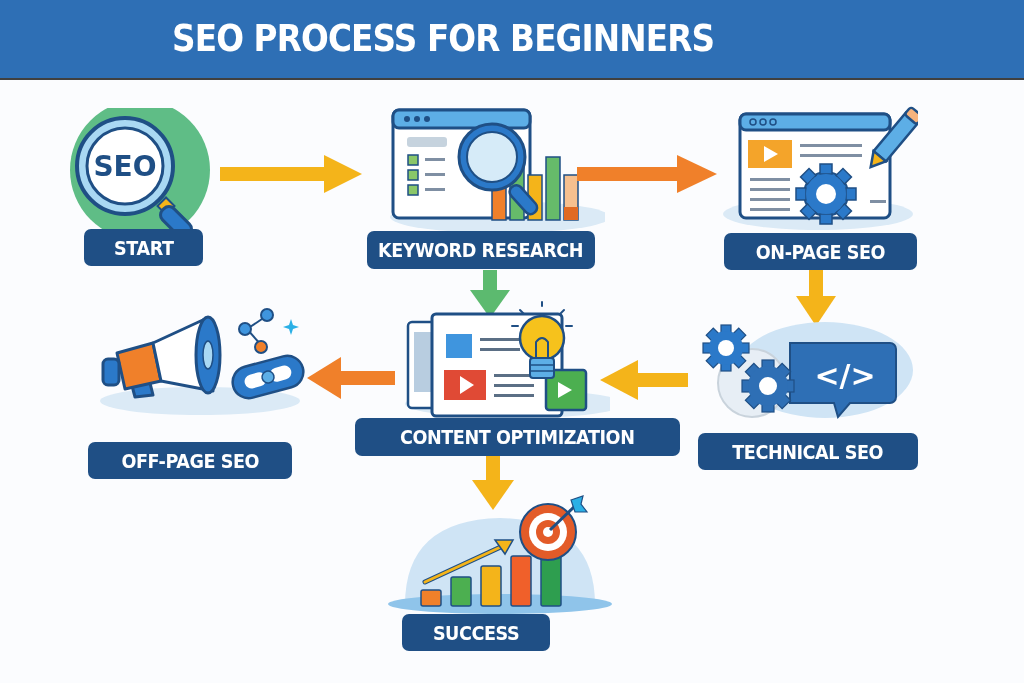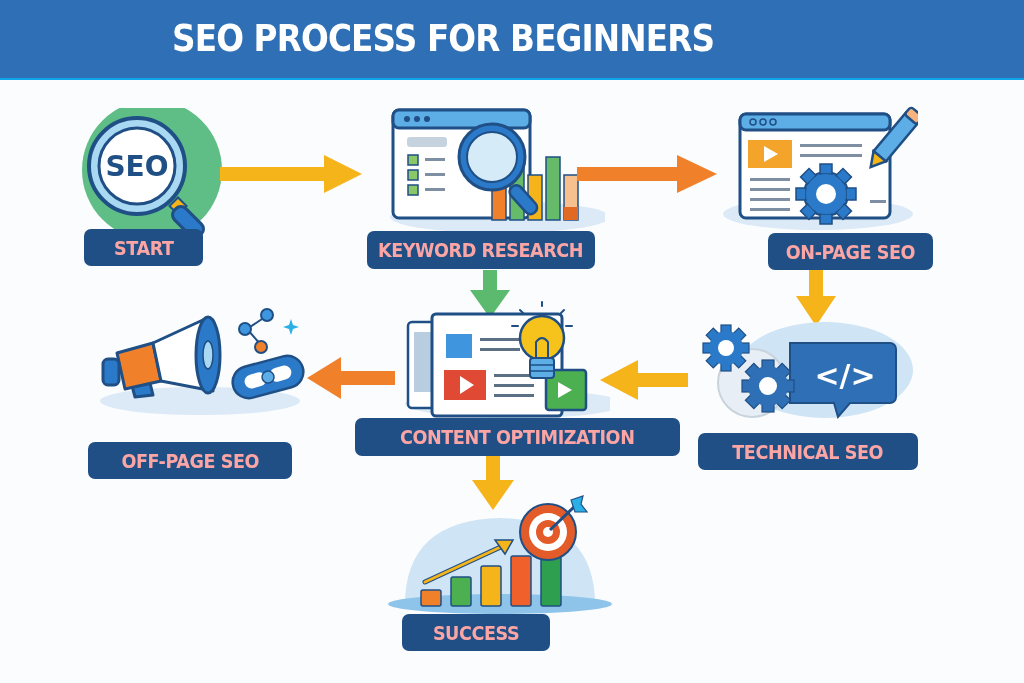--- a/index.html
+++ b/index.html
@@ -1,33 +1,33 @@
 <!DOCTYPE html>
 <html><head>
 <meta charset="utf-8">
 <style>
   * { box-sizing: border-box; margin: 0; padding: 0; }
   html, body { width: 1024px; height: 683px; overflow: hidden; }
   body { background: #fbfcfe; font-family: "DejaVu Sans", sans-serif; position: relative; }
-  .header { position: absolute; left: 0; top: 0; width: 1024px; height: 80px; background: #2e6fb5; border-bottom: 2px solid #0ea5e9; }
+  .header { position: absolute; left: 0; top: 0; width: 1024px; height: 80px; background: #2e6fb5; border-bottom: 2px solid #404040; }
   .header h1 { position: absolute; left: 172px; top: 16px; font-family: "DejaVu Sans", sans-serif; font-weight: bold; font-size: 38px; color: #ffffff; letter-spacing: -1px; transform: scaleX(0.86); transform-origin: left center; white-space: nowrap; }
-  .label { position: absolute; height: 40px; background: #1f4f85; border-radius: 7px; color: #fca5a5; font-family: "DejaVu Sans", sans-serif; font-weight: bold; font-size: 20px; display: flex; align-items: center; justify-content: center; white-space: nowrap; letter-spacing: -0.5px; }
+  .label { position: absolute; height: 40px; background: #1f4f85; border-radius: 7px; color: #ffffff; font-family: "DejaVu Sans", sans-serif; font-weight: bold; font-size: 20px; display: flex; align-items: center; justify-content: center; white-space: nowrap; letter-spacing: -0.5px; }
   .label span { display: inline-block; transform: scaleX(0.88); }
   .node { position: absolute; }
   .arrow { position: absolute; }
   svg { display: block; }
 </style>
 </head>
 <body>
 
 <div class="header">
   <h1>SEO PROCESS FOR BEGINNERS</h1>
 </div>
 
-<div class="node" style="left:80px; top:108px; width:150px; height:160px;">
+<div class="node" style="left:68px; top:108px; width:150px; height:160px;">
   <svg width="150" height="130" viewBox="0 0 150 130">
     <circle cx="72" cy="62" r="70" fill="#5fbd86"></circle>
     <circle cx="57" cy="58" r="48" fill="#a9d8f3" stroke="#1f4f85" stroke-width="4"></circle>
     <circle cx="57" cy="58" r="38" fill="#ffffff" stroke="#1f4f85" stroke-width="3"></circle>
     <text x="57" y="68" text-anchor="middle" font-family="DejaVu Sans, sans-serif" font-weight="bold" font-size="28" fill="#1f4f85">SEO</text>
     <rect x="92" y="92" width="12" height="12" fill="#f4b41a" stroke="#1f4f85" stroke-width="2" transform="rotate(45 98 98)"></rect>
     <rect x="100" y="96" width="16" height="36" rx="7" fill="#2b79c9" stroke="#1f4f85" stroke-width="3" transform="rotate(-45 108 114)"></rect>
   </svg>
 </div>
 <div class="label" style="left:84px; top:229px; width:119px; height:37px;">
@@ -106,21 +106,21 @@
       <circle r="20" fill="#2b79c9"></circle>
       <circle r="10" fill="#ffffff"></circle>
     </g>
     <g transform="translate(172 38) rotate(40)">
       <rect x="-8" y="-34" width="16" height="50" fill="#5daee6" stroke="#1f4f85" stroke-width="2.5"></rect>
       <rect x="-8" y="-42" width="16" height="10" rx="3" fill="#f6b37d" stroke="#1f4f85" stroke-width="2.5"></rect>
       <polygon points="-8,16 8,16 0,30" fill="#f4b41a" stroke="#1f4f85" stroke-width="2.5"></polygon>
     </g>
   </svg>
 </div>
-<div class="label" style="left:724px; top:233px; width:165px; height:37px;margin-left:44px;">
+<div class="label" style="left:724px; top:233px; width:193px; height:37px;">
   <span>ON-PAGE SEO</span>
 </div>
 
 <svg class="arrow" style="left:796px; top:270px;" width="40" height="58" viewBox="0 0 40 58">
   <rect x="13" y="0" width="14" height="28" fill="#f4b41a"></rect>
   <polygon points="0,26 40,26 20,56" fill="#f4b41a"></polygon>
 </svg>
 
 <div class="node" style="left:690px; top:318px; width:240px; height:110px;">
   <svg width="240" height="110" viewBox="0 0 240 110">

